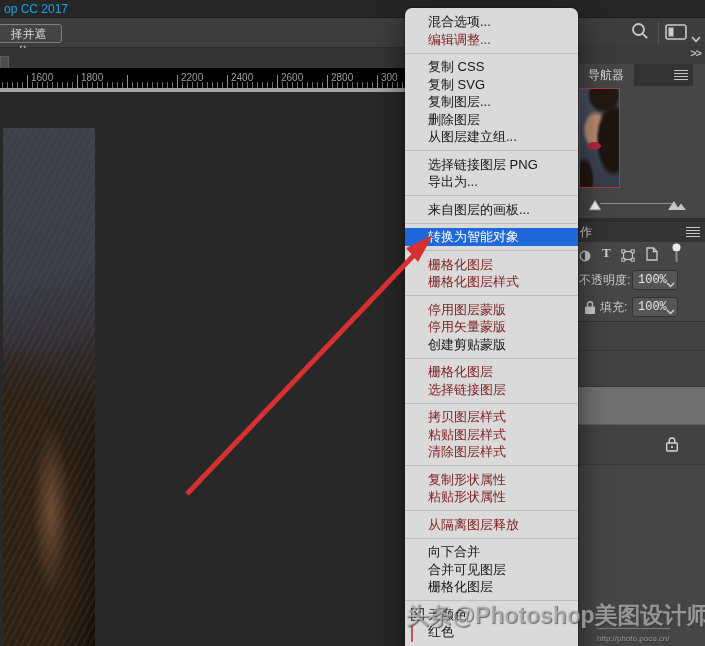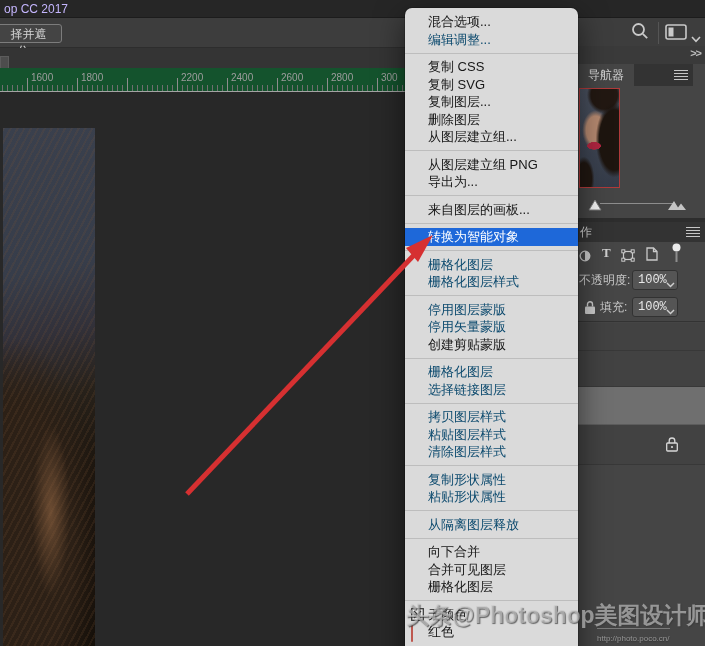--- a/index.html
+++ b/index.html
@@ -2,38 +2,38 @@
 <html><head>
 <meta charset="utf-8">
 <style>
   html,body{margin:0;padding:0;background:#111;}
   #stage{position:relative;width:705px;height:646px;overflow:hidden;
          font-family:"Liberation Sans",sans-serif;background:#292929;}
   #stage *{box-sizing:border-box;}
 
   
   .title-bar{position:absolute;left:0;top:0;width:705px;height:18px;background:#262626;
-             border-bottom:1px solid #1c1c1c;color:#c4b5fd;font-size:12px;line-height:18px;
+             border-bottom:1px solid #1c1c1c;color:#0ea5e9;font-size:12px;line-height:18px;
              padding-left:4px;}
   .options-bar{position:absolute;left:0;top:18px;width:705px;height:30px;background:#3d3d3d;
                border-bottom:1px solid #2d2d2d;}
   .sel-mask-btn{position:absolute;left:-12px;top:6px;height:19px;width:74px;
                 border:1px solid #7c7c7c;border-radius:3px;background:rgba(255,255,255,0.04);
                 color:#d6d6d6;font-size:12px;line-height:17px;padding-left:13px;}
   .ob-divider{position:absolute;left:658px;top:4px;width:1px;height:22px;background:#555;}
   .ob-icon{position:absolute;}
   .doc-strip{position:absolute;left:0;top:48px;width:705px;height:20px;background:#343434;}
   .ruler-origin{position:absolute;left:0;top:56px;width:9px;height:16px;background:#4d4d4d;
                 border:1px solid #5c5c5c;}
   .collapse{position:absolute;right:4px;top:47px;color:#bcbcbc;font-size:11px;font-weight:bold;
             letter-spacing:-1px;z-index:5;}
 
   
-  .ruler{position:absolute;left:0;top:68px;width:579px;height:24px;background:#14532d;
-         border-bottom:1px solid #a3a3a3;}
+  .ruler{position:absolute;left:0;top:68px;width:579px;height:24px;background:#000000;
+         border-bottom:4px solid #a3a3a3;}
   .ruler .minor{position:absolute;left:2px;right:0;bottom:0;height:6px;
       background:repeating-linear-gradient(90deg,#6f6f6f 0 1px,transparent 1px 5px);}
   .ruler .major{position:absolute;left:27px;right:0;bottom:0;height:13px;
       background:repeating-linear-gradient(90deg,#8d8d8d 0 1px,transparent 1px 50px);}
   .ruler-label{position:absolute;top:4px;font-size:10px;color:#9d9d9d;}
 
   
   .canvas{position:absolute;left:0;top:92px;width:579px;height:554px;background:#282828;}
   .photo{position:absolute;left:3px;top:36px;width:92px;height:518px;
     background:
@@ -81,21 +81,21 @@
   .layer-row{position:absolute;left:0;width:127px;background:#424242;border-bottom:1px solid #383838;}
   .layer-row.sel{background:#6f6f6f;border-bottom:1px solid #5c5c5c;}
   .layer-lock{position:absolute;right:26px;top:11px;}
 
   
   .menu{position:absolute;left:405px;top:8px;width:173px;height:700px;background:#dadada;
         border-radius:7px 7px 0 0;box-shadow:0 10px 30px rgba(0,0,0,0.55),0 0 0 1px rgba(0,0,0,0.18);
         padding-top:5px;z-index:40;}
   .menu-item{position:relative;height:17.5px;line-height:17.5px;font-size:13px;
              padding-left:23px;color:#161616;white-space:nowrap;}
-  .menu-item.disabled{color:#0c4a6e;}
+  .menu-item.disabled{color:#7f1d1d;}
   .menu-item.highlighted{background:#1e68d9;color:#fff;}
   .menu-sep{height:1px;background:#bdbdbd;margin:4.5px 0;}
   .mi-icon{position:absolute;left:6px;top:2px;width:13px;height:13px;}
   .red-swatch-box{width:13px;height:13px;background:#ee6f63;border-radius:2px;
                   border:1px solid rgba(0,0,0,0.2);}
 
   
   .arrow-svg{position:absolute;left:0;top:0;z-index:60;pointer-events:none;}
   .watermark{position:absolute;left:406px;top:600px;z-index:70;font-size:23px;font-weight:bold;
              color:rgba(205,205,205,0.62);text-shadow:1px 1px 1px rgba(55,55,55,0.7);
@@ -272,21 +272,21 @@
     <div id="menu-items">
         <div class="menu-item"><span>混合选项...</span></div>
         <div class="menu-item disabled"><span>编辑调整...</span></div>
         <div class="menu-sep"></div>
         <div class="menu-item"><span>复制 CSS</span></div>
         <div class="menu-item"><span>复制 SVG</span></div>
         <div class="menu-item"><span>复制图层...</span></div>
         <div class="menu-item"><span>删除图层</span></div>
         <div class="menu-item"><span>从图层建立组...</span></div>
         <div class="menu-sep"></div>
-        <div class="menu-item"><span>从图层建立组 PNG</span></div>
+        <div class="menu-item"><span>选择链接图层 PNG</span></div>
         <div class="menu-item"><span>导出为...</span></div>
         <div class="menu-sep"></div>
         <div class="menu-item"><span>来自图层的画板...</span></div>
         <div class="menu-sep"></div>
         <div class="menu-item highlighted"><span>转换为智能对象</span></div>
         <div class="menu-sep"></div>
         <div class="menu-item disabled"><span>栅格化图层</span></div>
         <div class="menu-item disabled"><span>栅格化图层样式</span></div>
         <div class="menu-sep"></div>
         <div class="menu-item disabled"><span>停用图层蒙版</span></div>

